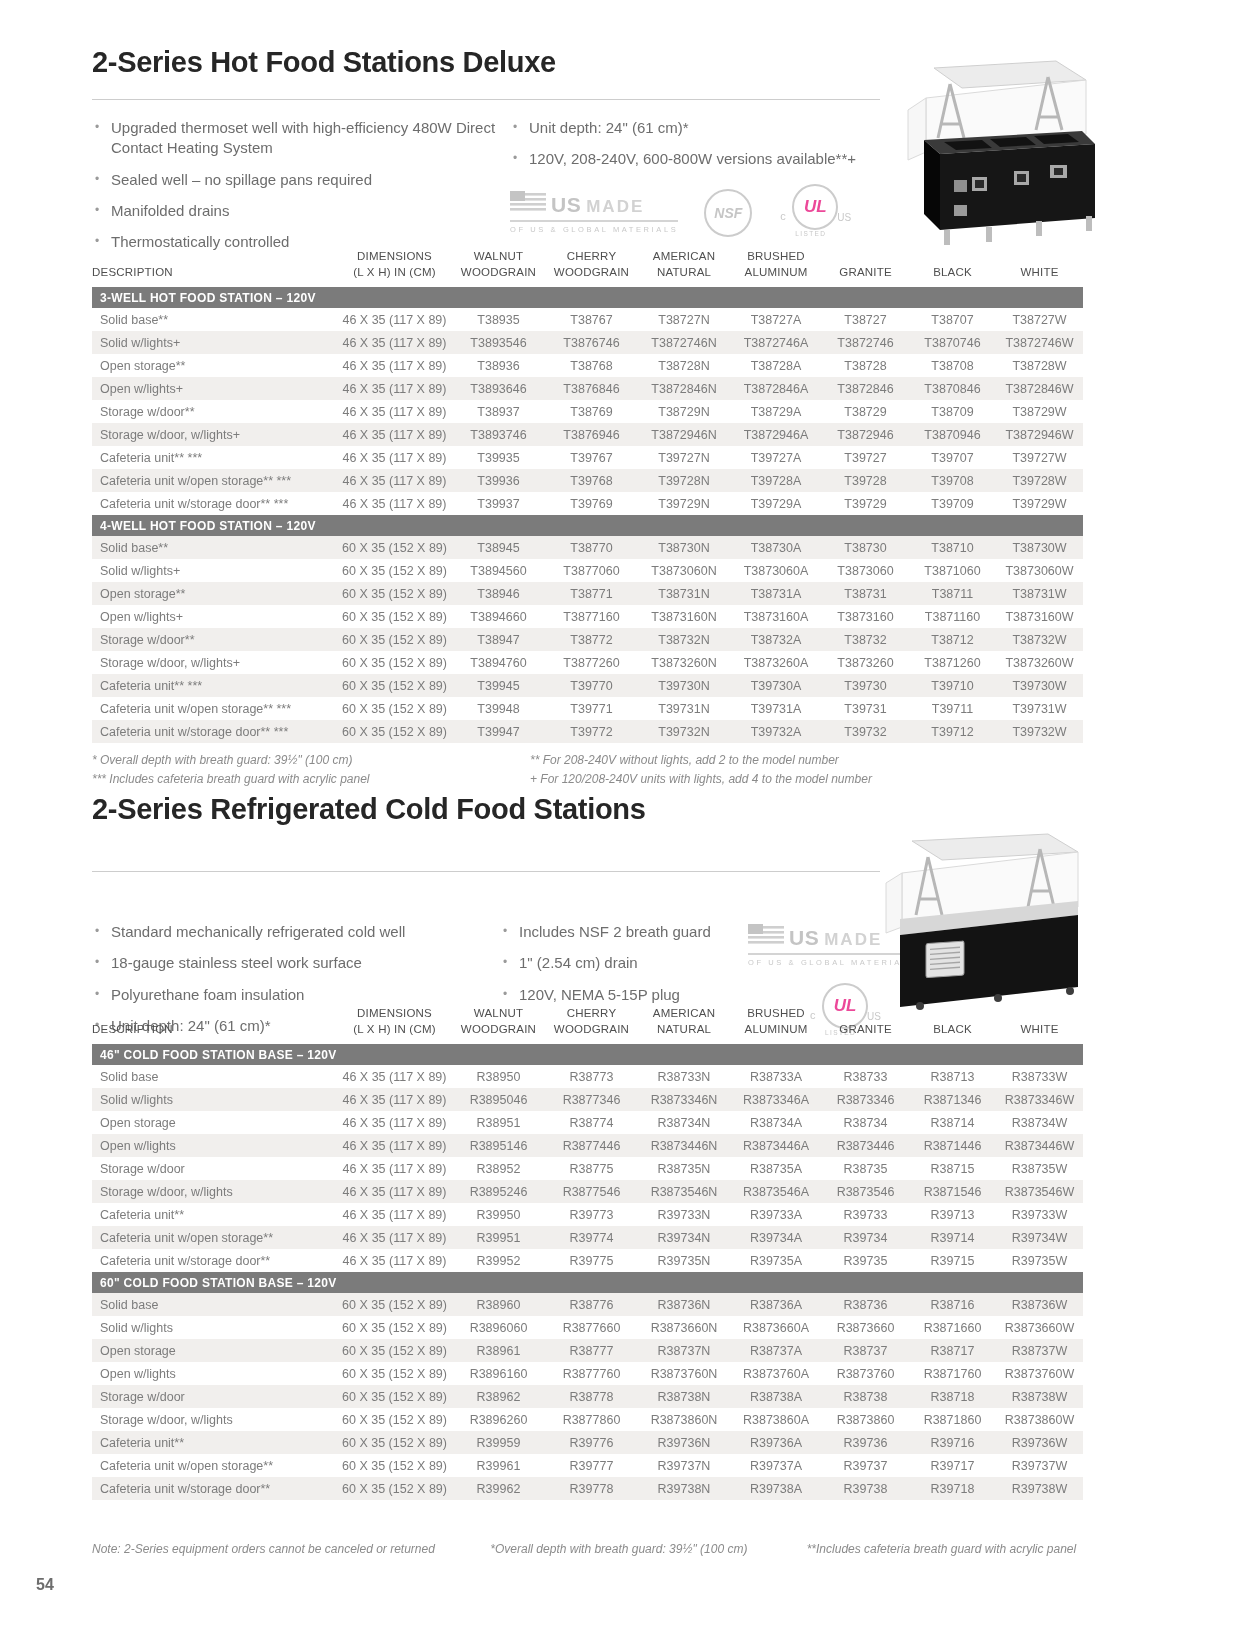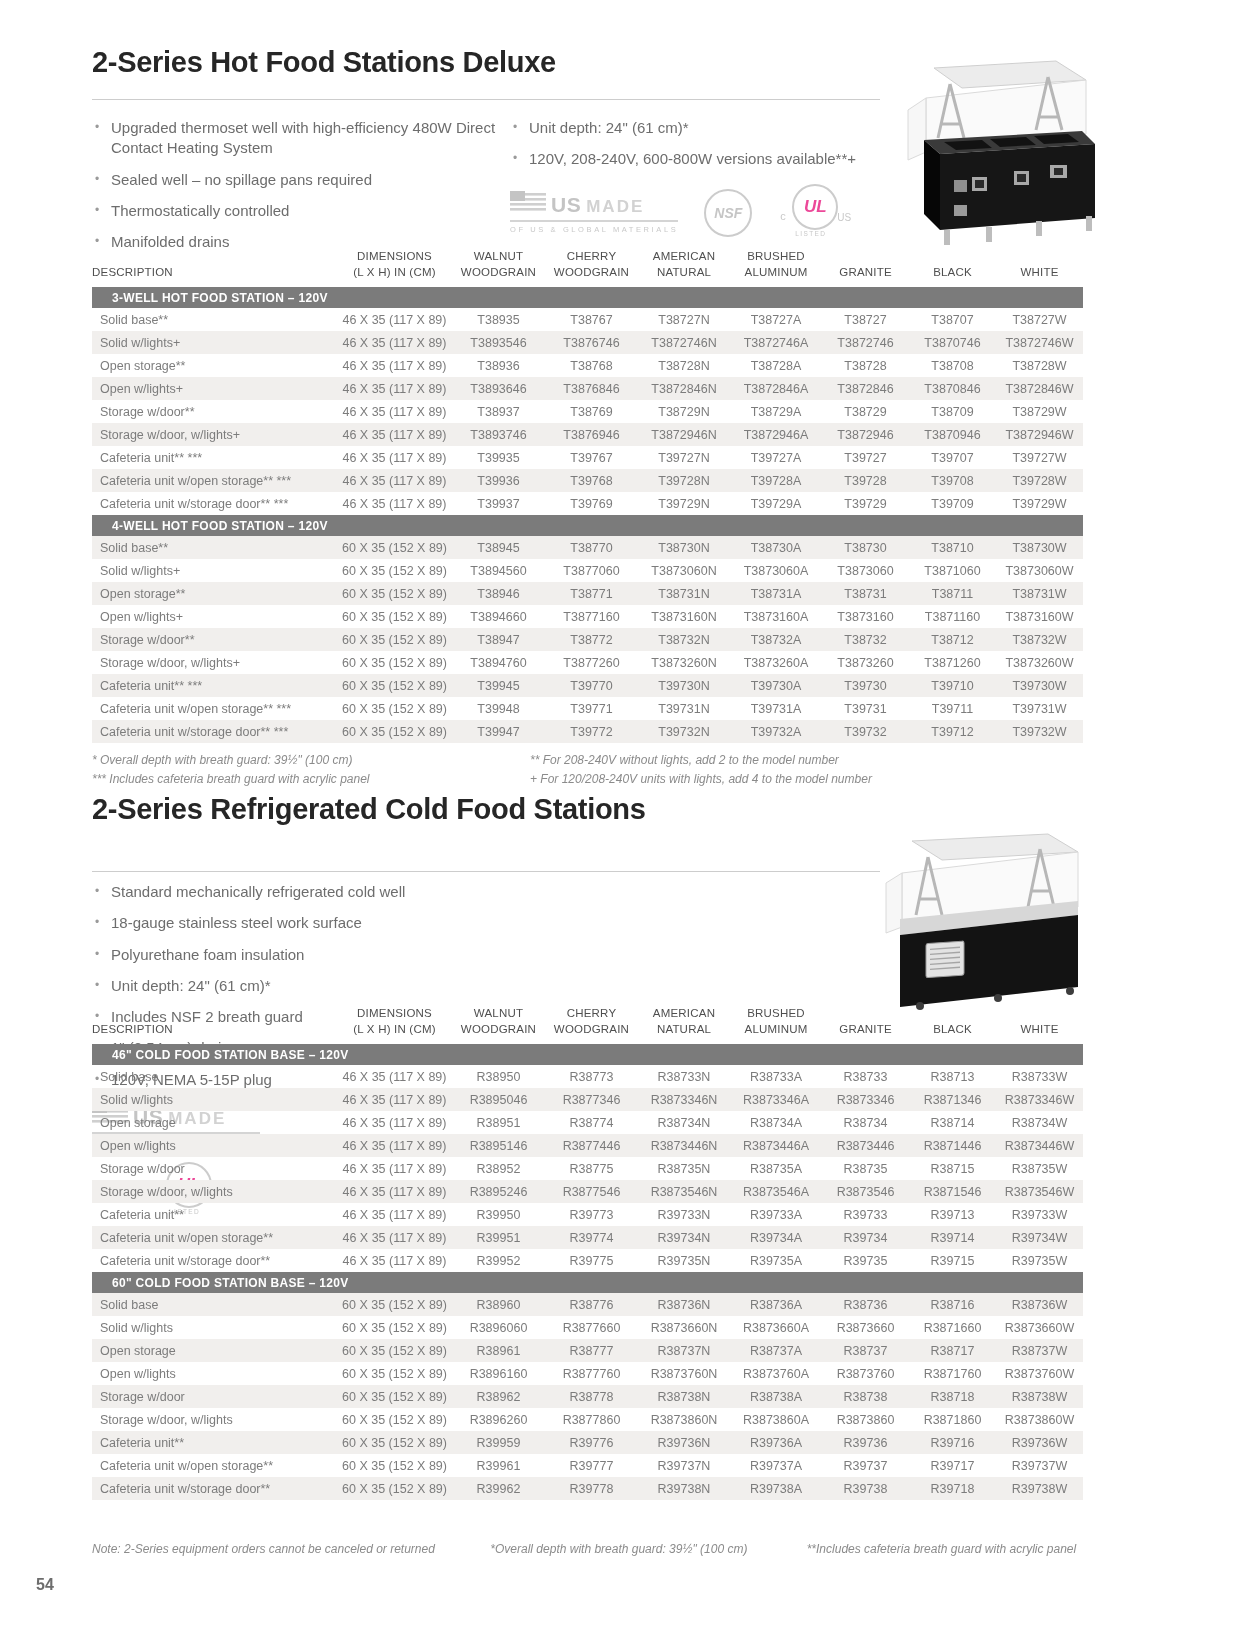--- a/index.html
+++ b/index.html
@@ -40,21 +40,21 @@
   
   table.spec{width:991px;border-collapse:collapse;table-layout:fixed;}
   table.spec th{font-size:11.5px;font-weight:400;color:#4f4f4f;text-align:center;
                 vertical-align:bottom;padding:0 0 7px 0;line-height:1.35;letter-spacing:0.2px;}
   table.spec th:first-child{text-align:left;}
   table.spec td{font-size:12.5px;color:#7c7c7c;text-align:center;height:23px;padding:0;
                 white-space:nowrap;overflow:hidden;}
   table.spec td.desc{text-align:left;padding-left:8px;}
   table.spec tr.alt{background:#f1efed;}
   table.spec tr.section-row td{background:#7b7b7b;color:#ffffff;font-weight:700;font-size:12px;
-                text-align:left;padding-left:20px;height:21px;letter-spacing:0.3px;}
+                text-align:left;padding-left:8px;height:21px;letter-spacing:0.3px;}
 
   
   .footnotes{display:flex;font-size:12px;font-style:italic;color:#8b8b8b;line-height:1.6;}
   .footnotes .fcol{width:438px;}
   .footnotes .fcol.right{width:auto;}
 
   .bottom-notes{font-size:12px;font-style:italic;color:#8b8b8b;white-space:nowrap;}
   .bottom-notes span{display:inline-block;}
   .bn-1{width:395px;}
   .bn-2{width:313px;}
@@ -78,22 +78,22 @@
     <div class="abs" style="top:46px;">
       <h1>2-Series Hot Food Stations Deluxe</h1>
     </div>
     <div class="abs rule" style="top:99px;width:788px;"></div>
 
     <div class="abs" style="top:118px;width:790px;display:flex;">
       <div style="width:418px;">
         <ul class="bullets">
             <li>Upgraded thermoset well with high-efficiency 480W Direct Contact Heating System</li>
             <li>Sealed well – no spillage pans required</li>
+            <li>Manifolded drains</li>
             <li>Thermostatically controlled</li>
-            <li>Manifolded drains</li>
           </ul>
       </div>
       <div style="flex:1;">
         <ul class="bullets">
             <li>Unit depth: 24" (61 cm)*</li>
             <li>120V, 208-240V, 600-800W versions available**+</li>
           </ul>
         <div class="logos-row" style="margin-top:14px;">
           <div class="usmade">
             <div class="usmade-top">
@@ -395,21 +395,21 @@
         <div>** For 208-240V without lights, add 2 to the model number</div>
         <div>+ For 120/208-240V units with lights, add 4 to the model number</div>
       </div>
     </div>
 
     <div class="abs" style="top:793px;">
       <h1>2-Series Refrigerated Cold Food Stations</h1>
     </div>
     <div class="abs rule" style="top:871px;width:788px;"></div>
 
-    <div class="abs cold-intro" style="top:882px;width:900px;flex-direction:column;">
+    <div class="abs cold-intro" style="top:922px;width:900px;">
       <div class="c1">
         <ul class="bullets">
             <li>Standard mechanically refrigerated cold well</li>
             <li>18-gauge stainless steel work surface</li>
             <li>Polyurethane foam insulation</li>
             <li>Unit depth: 24" (61 cm)*</li>
           </ul>
       </div>
       <div class="c2">
         <ul class="bullets">

